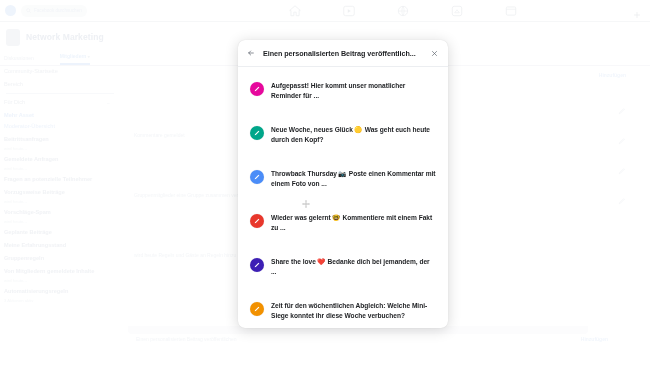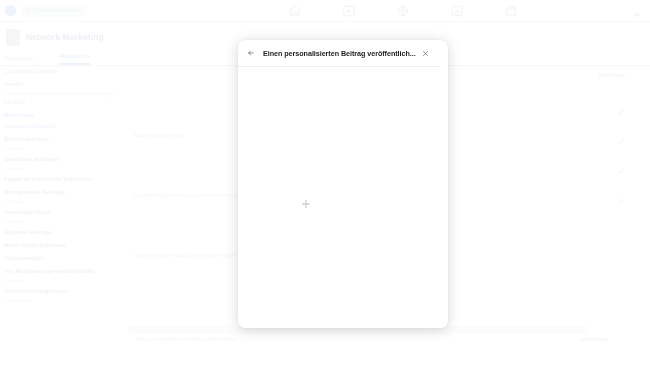--- a/index.html
+++ b/index.html
@@ -96,21 +96,21 @@
     background: rgba(255,255,255,0.22);
   }
 
   
   #modal {
     position: absolute; left: 238px; top: 40px;
     width: 210px; height: 288px;
     background: #ffffff;
     border-radius: 7px;
     box-shadow: 0 2px 14px rgba(0,0,0,.16), 0 0 1px rgba(0,0,0,.14);
-    display: flex; flex-direction: row;
+    display: flex; flex-direction: column;
     overflow: hidden;
   }
   .modal-header {
     position: relative;
     height: 27px; flex: none;
     display: flex; align-items: center;
     padding: 0 8px 0 7px;
     border-bottom: 1px solid #eceef1;
   }
   .back-btn {

